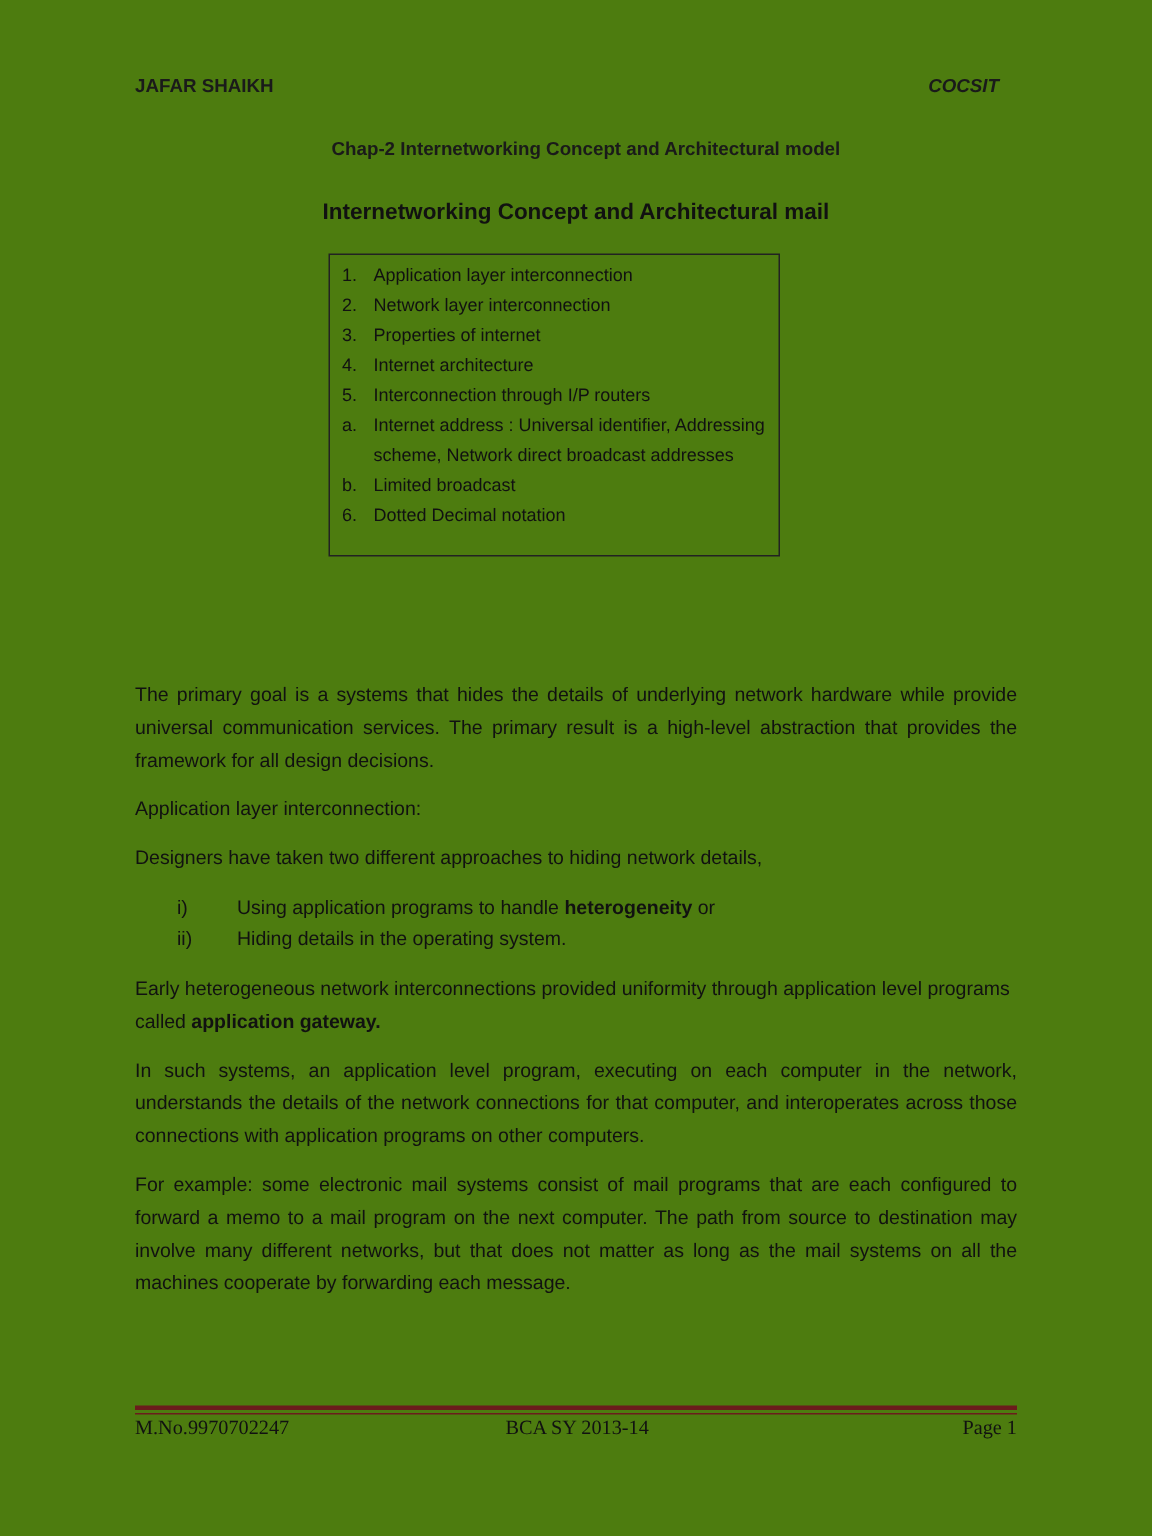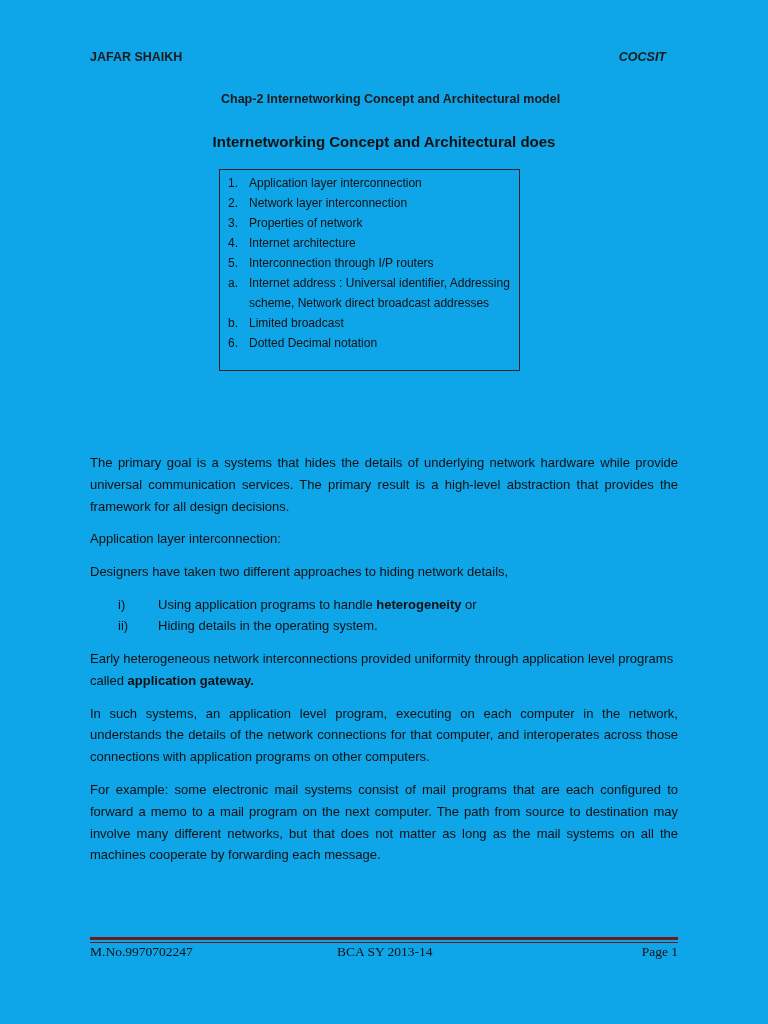--- a/index.html
+++ b/index.html
@@ -12,21 +12,21 @@
       height: 1024px;
       position: relative;
       overflow: hidden;
       font-family: "Liberation Sans", sans-serif;
       color: #111111;
     }
     .page {
       position: absolute;
       left: 0; top: 0;
       width: 768px; height: 1024px;
-      background: #0ea5e9;
+      background: #4d7c0f;
     }
     .running-header {
       position: absolute;
       top: 50px;
       left: 90px;
       width: 588px;
       height: 18px;
       font-size: 12.5px;
       font-weight: bold;
       color: #1a1a1a;
@@ -143,34 +143,34 @@
 <body>
 
 <div class="page">
 
   <div class="running-header">
     <span class="h-left">JAFAR SHAIKH</span>
     <span class="h-mid">Chap-2 Internetworking Concept and Architectural model</span>
     <span class="h-right">COCSIT</span>
   </div>
 
-  <div class="chapter-title">Internetworking Concept and Architectural does</div>
+  <div class="chapter-title">Internetworking Concept and Architectural mail</div>
 
   <div class="toc-box">
     <div class="toc-item">
       <span class="toc-marker">1.</span>
       <span>Application layer interconnection</span>
     </div>
     <div class="toc-item">
       <span class="toc-marker">2.</span>
       <span>Network layer interconnection</span>
     </div>
     <div class="toc-item">
       <span class="toc-marker">3.</span>
-      <span>Properties of network</span>
+      <span>Properties of internet</span>
     </div>
     <div class="toc-item">
       <span class="toc-marker">4.</span>
       <span>Internet architecture</span>
     </div>
     <div class="toc-item">
       <span class="toc-marker">5.</span>
       <span>Interconnection through I/P routers</span>
     </div>
     <div class="toc-item">

